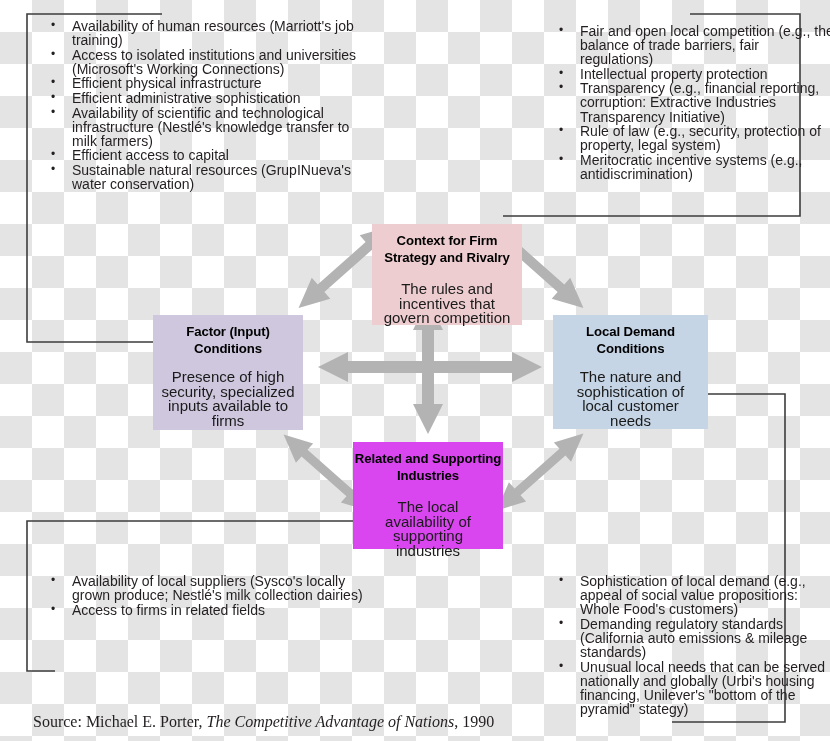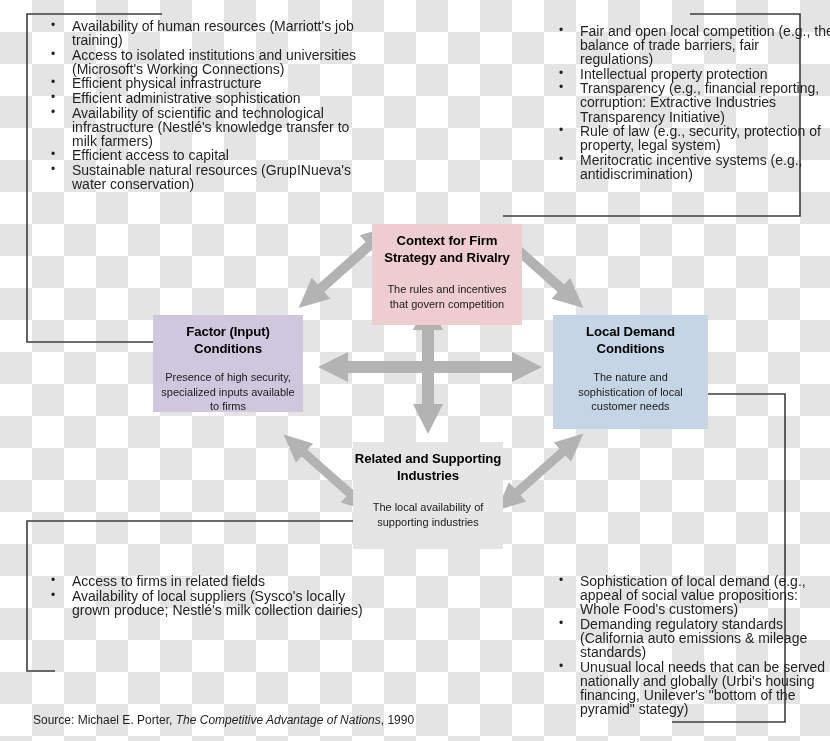--- a/index.html
+++ b/index.html
@@ -33,29 +33,29 @@
     z-index:3;
   }
   .node .title{
     font-weight:bold;
     font-size:13.2px;
     line-height:16.5px;
     color:#000000;
     letter-spacing:-0.1px;
   }
   .node .desc{
-    font-size:11px;
+    font-size:15px;
     line-height:14.6px;
     color:#1a1a1a;
     margin-top:13px;
     padding:0 8px;
   }
 
   #node-context{left:372px;top:190px;width:150px;height:101px;background:#eecdd0;margin-top:34px;}
-  #node-factor{left:153px;top:315px;width:150px;height:97px;background:#cfc7de;}
+  #node-factor{left:153px;top:315px;width:150px;height:115px;background:#cfc7de;}
   #node-demand{left:553px;top:315px;width:155px;height:114px;background:#c5d5e6;}
   #node-related{left:353px;top:442px;width:150px;height:107px;background:#fad0ac;}
   #node-related .desc{margin-top:16px;}
   #node-context .desc{margin-top:16px;}
 
   ul.bullets{
     position:absolute;
     margin:0;
     padding:0 0 0 18px;
     list-style:none;
@@ -76,22 +76,23 @@
     font-size:12px;
     color:#231f20;
   }
   #list-factor{left:30px;top:19px;width:330px;}
   #list-context{left:538px;top:24px;width:280px;}
   #list-related{left:30px;top:574px;width:320px;}
   #list-demand{left:538px;top:574px;width:280px;}
 
   #source-line{
     position:absolute;left:33px;top:713px;
-    font-size:12px;color:#231f20;
+    font-size:16px;color:#231f20;
     z-index:3;
+    font-family:Liberation Serif, serif;
   }
   #source-line i{font-style:italic;}
 </style>
 </head>
 <body>
 
 <div id="checker"></div>
 
 <svg id="wires" viewBox="0 0 830 741">
 
@@ -137,21 +138,21 @@
   <div class="node" id="node-factor" style="background: rgb(207, 199, 222);">
     <div class="title">Factor (Input) Conditions</div>
     <div class="desc">Presence of high security, specialized inputs available to firms</div>
   </div>
 
   <div class="node" id="node-demand" style="background: rgb(197, 213, 230);">
     <div class="title">Local Demand Conditions</div>
     <div class="desc">The nature and sophistication of local customer needs</div>
   </div>
 
-  <div class="node" id="node-related" style="background: #e5e5e5;">
+  <div class="node" id="node-related" style="background: #d946ef;">
     <div class="title">Related and Supporting Industries</div>
     <div class="desc">The local availability of supporting industries</div>
   </div>
 
   <ul class="bullets" id="list-factor">
       <li>Availability of human resources (Marriott's job training)</li>
       <li>Access to isolated institutions and universities (Microsoft's Working Connections)</li>
       <li>Efficient physical infrastructure</li>
       <li>Efficient administrative sophistication</li>
       <li>Availability of scientific and technological infrastructure (Nestlé's knowledge transfer to milk farmers)</li>
@@ -159,22 +160,22 @@
       <li>Sustainable natural resources (GrupINueva's water conservation)</li>
     </ul>
   <ul class="bullets" id="list-context">
       <li>Fair and open local competition (e.g., the balance of trade barriers, fair regulations)</li>
       <li>Intellectual property protection</li>
       <li>Transparency (e.g., financial reporting, corruption: Extractive Industries Transparency Initiative)</li>
       <li>Rule of law (e.g., security, protection of property, legal system)</li>
       <li>Meritocratic incentive systems (e.g., antidiscrimination)</li>
     </ul>
   <ul class="bullets" id="list-related">
+      <li>Availability of local suppliers (Sysco's locally grown produce; Nestlé's milk collection dairies)</li>
       <li>Access to firms in related fields</li>
-      <li>Availability of local suppliers (Sysco's locally grown produce; Nestlé's milk collection dairies)</li>
     </ul>
   <ul class="bullets" id="list-demand">
       <li>Sophistication of local demand (e.g., appeal of social value propositions: Whole Food's customers)</li>
       <li>Demanding regulatory standards (California auto emissions &amp; mileage standards)</li>
       <li>Unusual local needs that can be served nationally and globally (Urbi's housing financing, Unilever's "bottom of the pyramid" stategy)</li>
     </ul>
 
   <div id="source-line"><span>Source: Michael E. Porter, </span><i>The Competitive Advantage of Nations</i><span>, 1990</span></div>
 
 </div>

